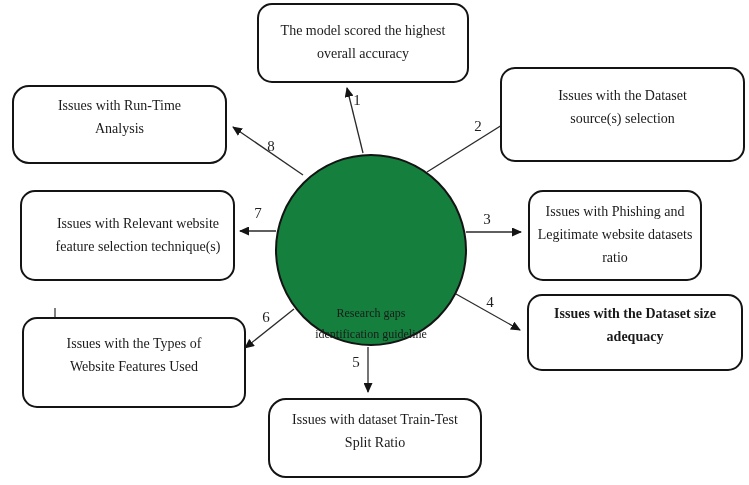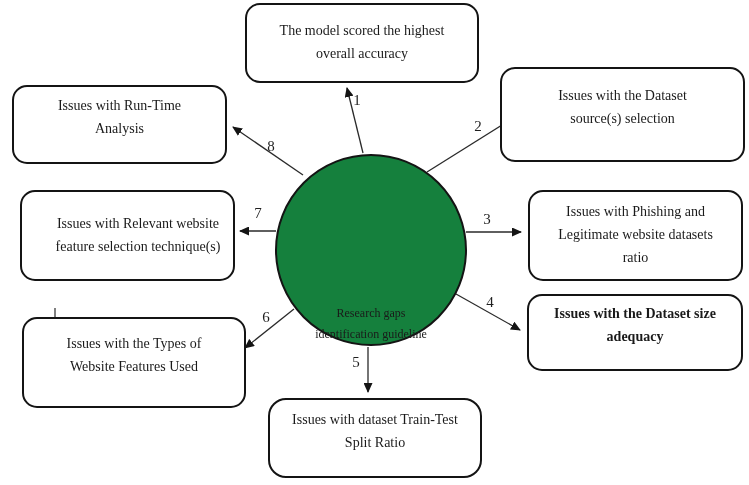--- a/index.html
+++ b/index.html
@@ -26,28 +26,28 @@
     align-items: center;
     justify-content: center;
     text-align: center;
     font-size: 14px;
     line-height: 1.62;
   }
   .node .lbl { display: inline-block; }
   .pad-b { padding-bottom: 13px; }
 
   
-  #n1 { left: 245px; top: 3px;   width: 234px; height: 80px; }
+  #n1 { left: 257px; top: 3px;   width: 212px; height: 80px; }
   #n2 { left: 500px; top: 67px;  width: 245px; height: 95px; }
-  #n3 { left: 528px; top: 190px; width: 215px; height: 91px; }
+  #n3 { left: 528px; top: 190px; width: 174px; height: 91px; }
   #n4 { left: 527px; top: 294px; width: 216px; height: 77px; font-weight: bold; }
   #n5 { left: 268px; top: 398px; width: 214px; height: 80px; border-radius: 18px; }
   #n6 { left: 22px;  top: 317px; width: 224px; height: 91px; }
   #n7 { left: 20px;  top: 190px; width: 215px; height: 91px; padding-left: 21px; }
-  #n8 { left: 12px;  top: 85px;  width: 215px; height: 79px; }
+  #n8 { left: 12px;  top: 85px;  width: 215px; height: 79px; border-radius: 17px; }
 
   #n1 .lbl { max-width: 170px; }
   #n2 .lbl { max-width: 175px; }
   #n3 .lbl { max-width: 168px; }
   #n4 .lbl { max-width: 186px; }
   #n5 .lbl { max-width: 172px; }
   #n6 .lbl { max-width: 165px; }
   #n7 .lbl { max-width: 170px; }
   #n8 .lbl { max-width: 142px; }
 

